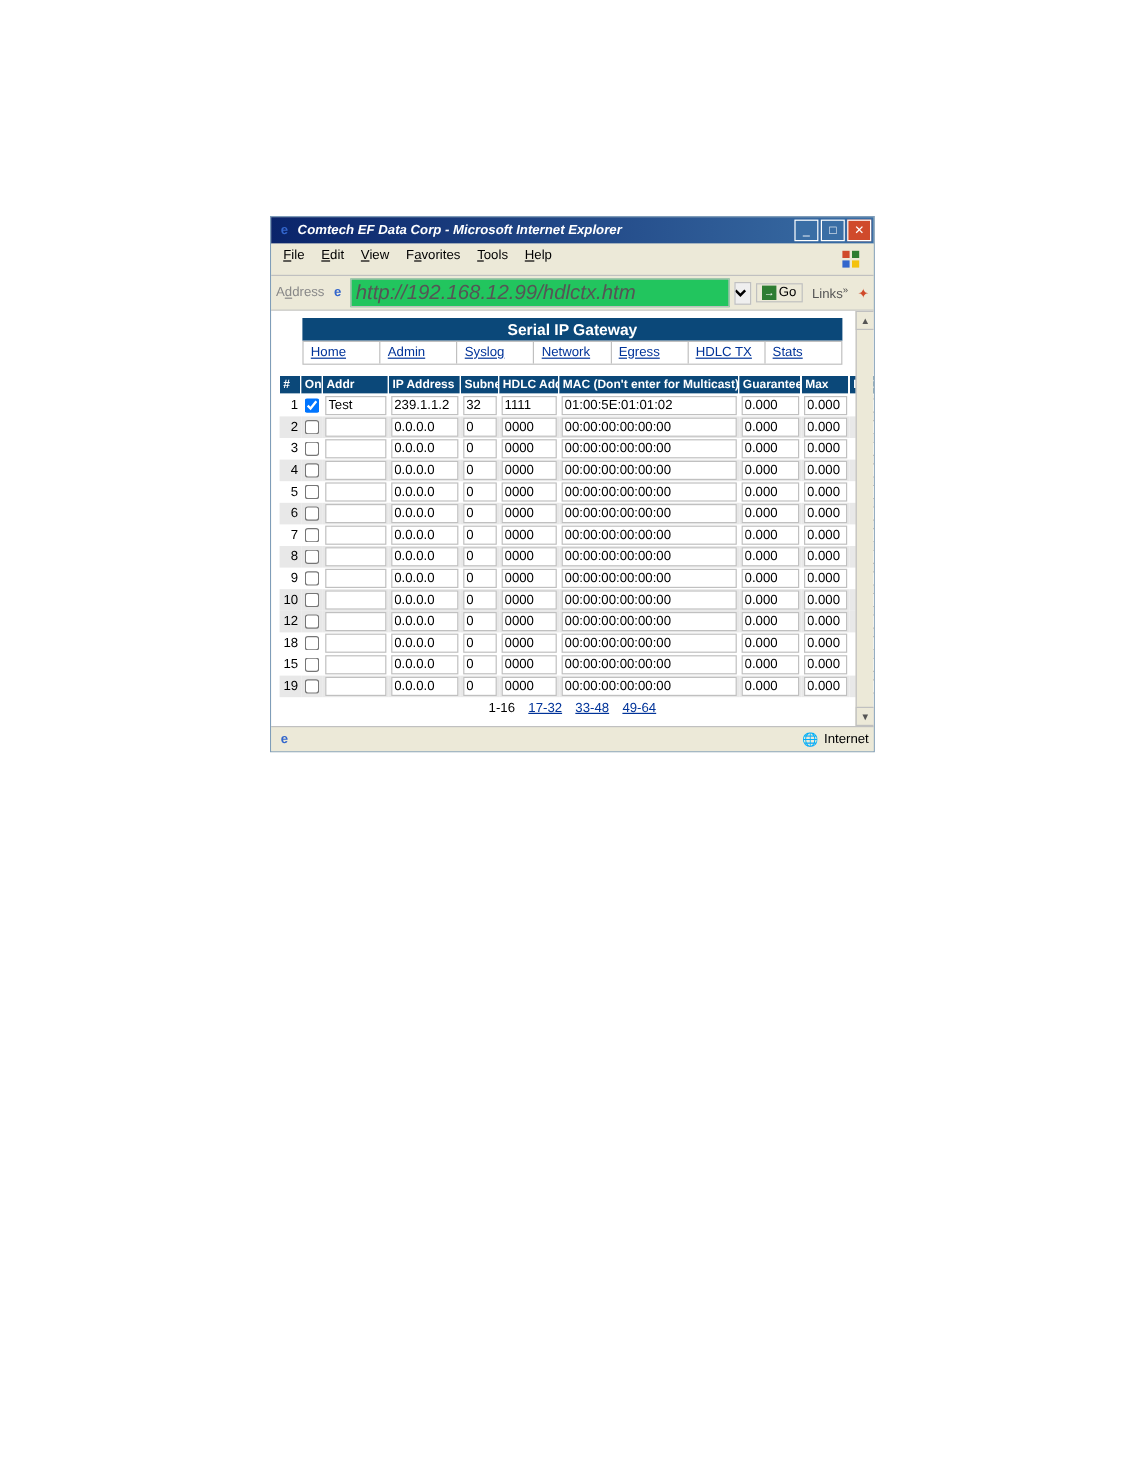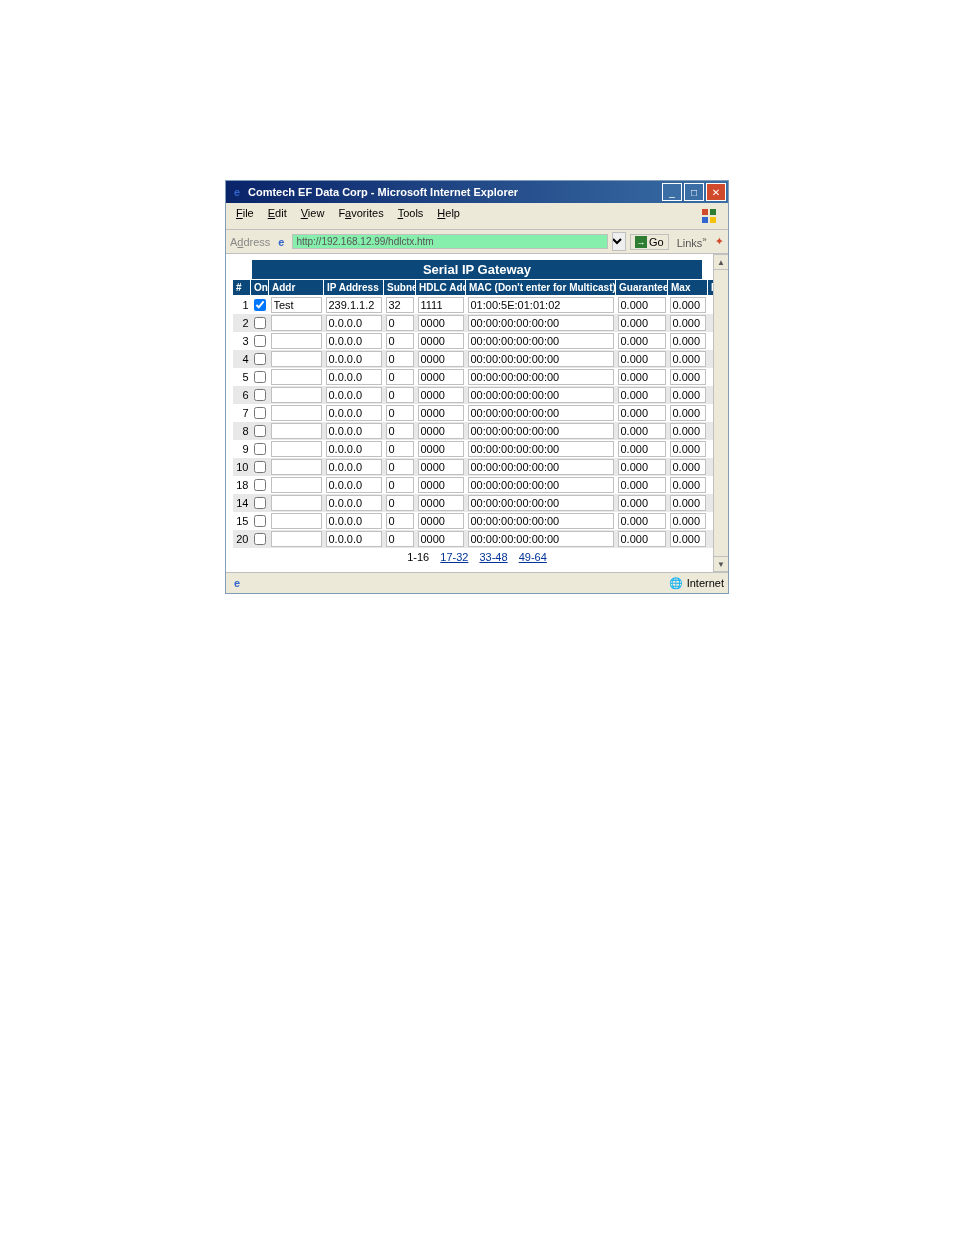--- a/index.html
+++ b/index.html
@@ -18,21 +18,21 @@
     background: linear-gradient(to right, #0a246a, #3a6ea5);
     color: #fff;
     display: flex;
     align-items: center;
     justify-content: space-between;
     height: 22px;
     padding: 0 2px 0 4px;
     font-family: Tahoma, Arial, sans-serif;
   }
   .titlebar-left { display: flex; align-items: center; gap: 4px; }
-  .titlebar-title { font-size: 11px; font-weight: bold; }
+  .titlebar-title { font-size: 11px; font-weight: bold; font-style: italic; }
   .win-buttons { display: flex; gap: 2px; }
   .win-btn {
     width: 18px; height: 16px;
     font-size: 10px;
     display: flex; align-items: center; justify-content: center;
     border: 1px solid #fff;
     background: #3a6ea5;
     color: #fff;
   }
   .win-btn.close { background: #d04a2b; }
@@ -51,25 +51,26 @@
     display: flex;
     align-items: center;
     gap: 4px;
     padding: 2px 4px;
     border-bottom: 1px solid #c0c0c0;
     font-size: 11px;
   }
   .addr-label { color: #888; }
   .addr-input {
     flex: 1;
-    background: #86efac;
+    background: #22c55e;
     border: 1px solid #c0c0c0;
     padding: 1px 3px;
-    font-size: 10px;
+    font-size: 17px;
     color: #555;
+    font-style: italic;
   }
   .go-btn {
     display: flex; align-items: center; gap: 2px;
     background: #ece9d8;
     border: 1px solid #c0c0c0;
     padding: 1px 4px;
     font-size: 11px;
   }
   .go-arrow {
     width: 12px; height: 12px;
@@ -245,20 +246,29 @@
     <div class="go-btn">
       <span class="go-arrow">→</span>
       <span>Go</span>
     </div>
     <span class="links-label"><span>Links</span><span class="links-sup">»</span></span>
     <span style="color:#d04a2b;">✦</span>
   </div>
 
   <div class="page-area">
     <div class="header-band">Serial IP Gateway</div>
+    <div class="nav-row">
+      <a>Home</a>
+      <a>Admin</a>
+      <a>Syslog</a>
+      <a>Network</a>
+      <a>Egress</a>
+      <a>HDLC TX</a>
+      <a>Stats</a>
+    </div>
     <table class="routes">
       <colgroup>
         <col class="col-num">
           <col class="col-on">
           <col class="col-name">
           <col class="col-ip">
         <col class="col-subnet">
           <col class="col-hdlc">
           <col class="col-mac">
         <col class="col-guar">
@@ -433,70 +443,70 @@
             <td><input type="text" value="0.0.0.0" style=""></td>
             <td><input type="text" value="0" style=""></td>
             <td><input type="text" value="0000" style=""></td>
             <td><input type="text" value="00:00:00:00:00:00" style=""></td>
             <td><input type="text" value="0.000" style=""></td>
             <td><input type="text" value="0.000" style=""></td>
             <td>
               <input type="checkbox" style="">
             </td>
           </tr>
+          <tr class="stripe">
+            <td class="col-num">12</td>
+            <td>
+              <input type="checkbox" style="">
+            </td>
+            <td><input type="text" value="" style=""></td>
+            <td><input type="text" value="0.0.0.0" style=""></td>
+            <td><input type="text" value="0" style=""></td>
+            <td><input type="text" value="0000" style=""></td>
+            <td><input type="text" value="00:00:00:00:00:00" style=""></td>
+            <td><input type="text" value="0.000" style=""></td>
+            <td><input type="text" value="0.000" style=""></td>
+            <td>
+              <input type="checkbox" style="">
+            </td>
+          </tr>
           <tr>
             <td class="col-num">18</td>
             <td>
               <input type="checkbox" style="">
             </td>
             <td><input type="text" value="" style=""></td>
             <td><input type="text" value="0.0.0.0" style=""></td>
             <td><input type="text" value="0" style=""></td>
             <td><input type="text" value="0000" style=""></td>
             <td><input type="text" value="00:00:00:00:00:00" style=""></td>
             <td><input type="text" value="0.000" style=""></td>
             <td><input type="text" value="0.000" style=""></td>
             <td>
               <input type="checkbox" style="">
             </td>
           </tr>
-          <tr class="stripe">
-            <td class="col-num">14</td>
-            <td>
-              <input type="checkbox" style="">
-            </td>
-            <td><input type="text" value="" style=""></td>
-            <td><input type="text" value="0.0.0.0" style=""></td>
-            <td><input type="text" value="0" style=""></td>
-            <td><input type="text" value="0000" style=""></td>
-            <td><input type="text" value="00:00:00:00:00:00" style=""></td>
-            <td><input type="text" value="0.000" style=""></td>
-            <td><input type="text" value="0.000" style=""></td>
-            <td>
-              <input type="checkbox" style="">
-            </td>
-          </tr>
           <tr>
             <td class="col-num">15</td>
             <td>
               <input type="checkbox" style="">
             </td>
             <td><input type="text" value="" style=""></td>
             <td><input type="text" value="0.0.0.0" style=""></td>
             <td><input type="text" value="0" style=""></td>
             <td><input type="text" value="0000" style=""></td>
             <td><input type="text" value="00:00:00:00:00:00" style=""></td>
             <td><input type="text" value="0.000" style=""></td>
             <td><input type="text" value="0.000" style=""></td>
             <td>
               <input type="checkbox" style="">
             </td>
           </tr>
           <tr class="stripe">
-            <td class="col-num">20</td>
+            <td class="col-num">19</td>
             <td>
               <input type="checkbox" style="">
             </td>
             <td><input type="text" value="" style=""></td>
             <td><input type="text" value="0.0.0.0" style=""></td>
             <td><input type="text" value="0" style=""></td>
             <td><input type="text" value="0000" style=""></td>
             <td><input type="text" value="00:00:00:00:00:00" style=""></td>
             <td><input type="text" value="0.000" style=""></td>
             <td><input type="text" value="0.000" style=""></td>

